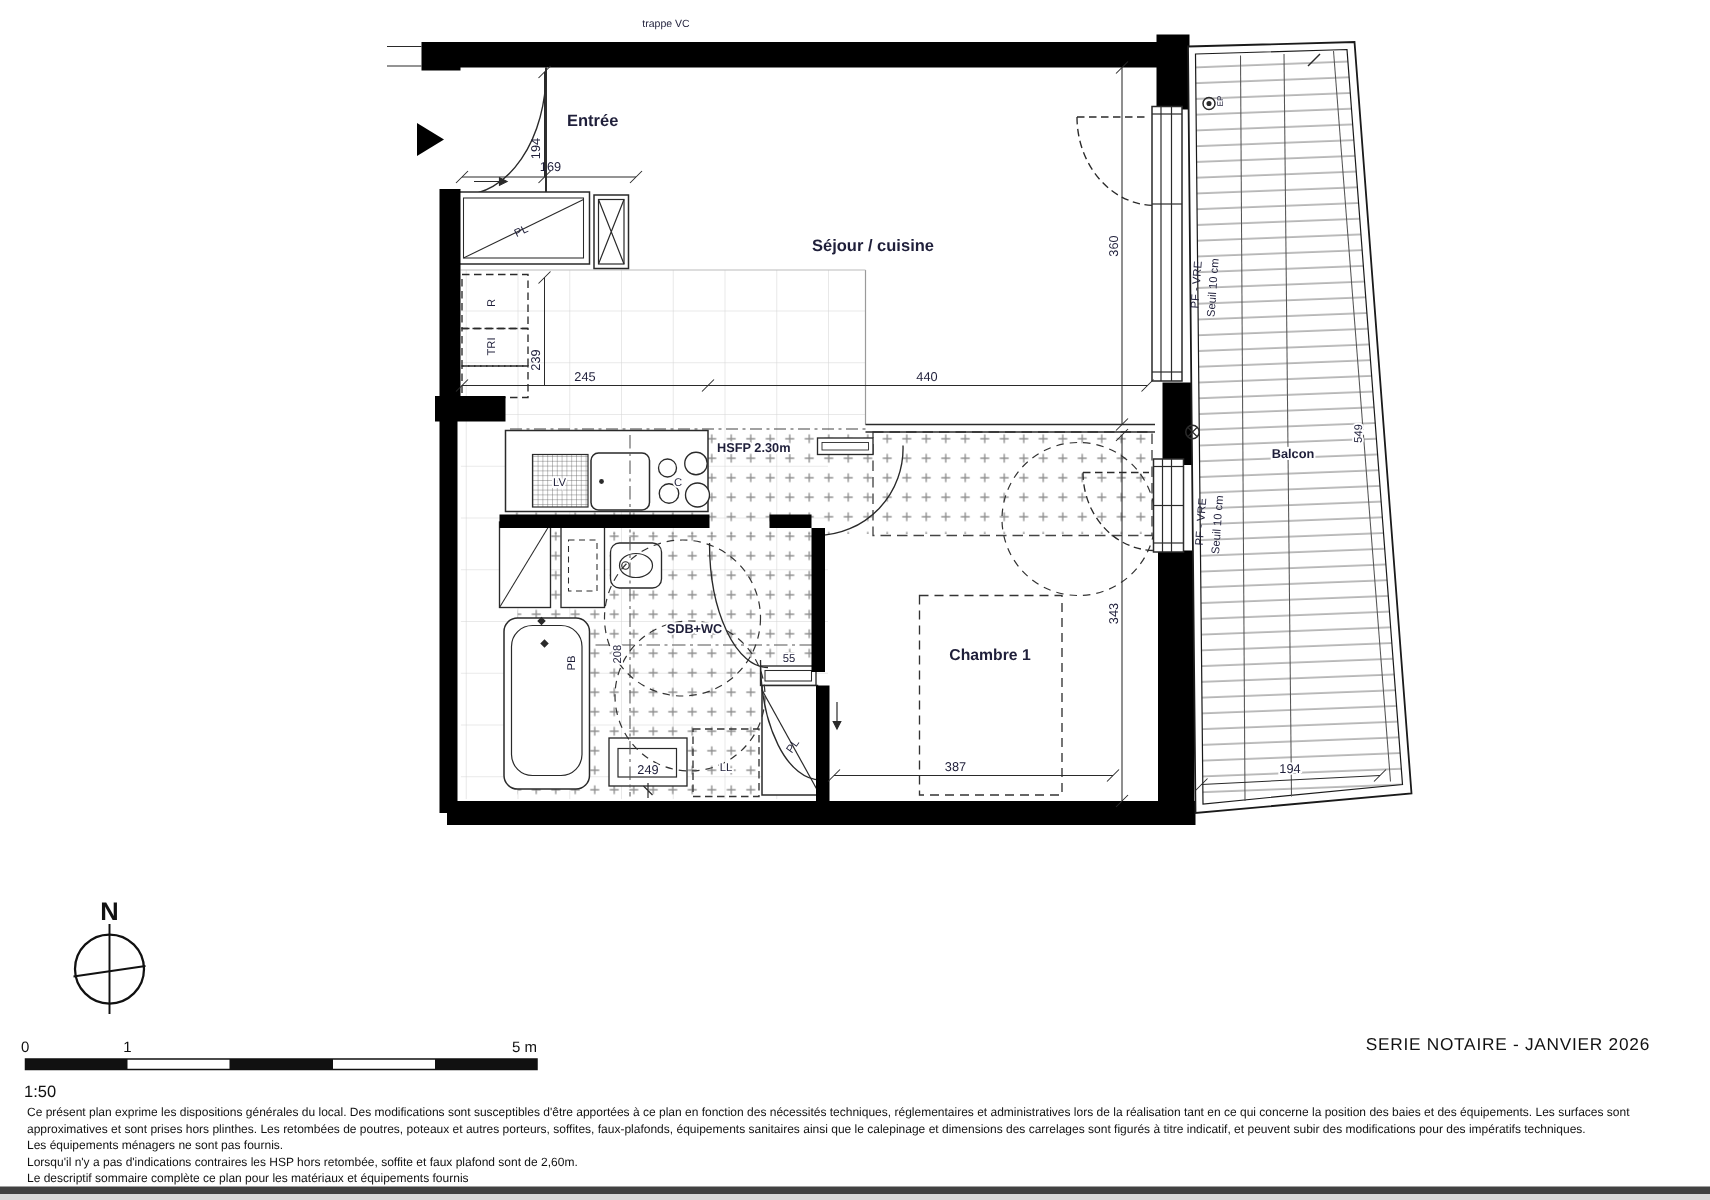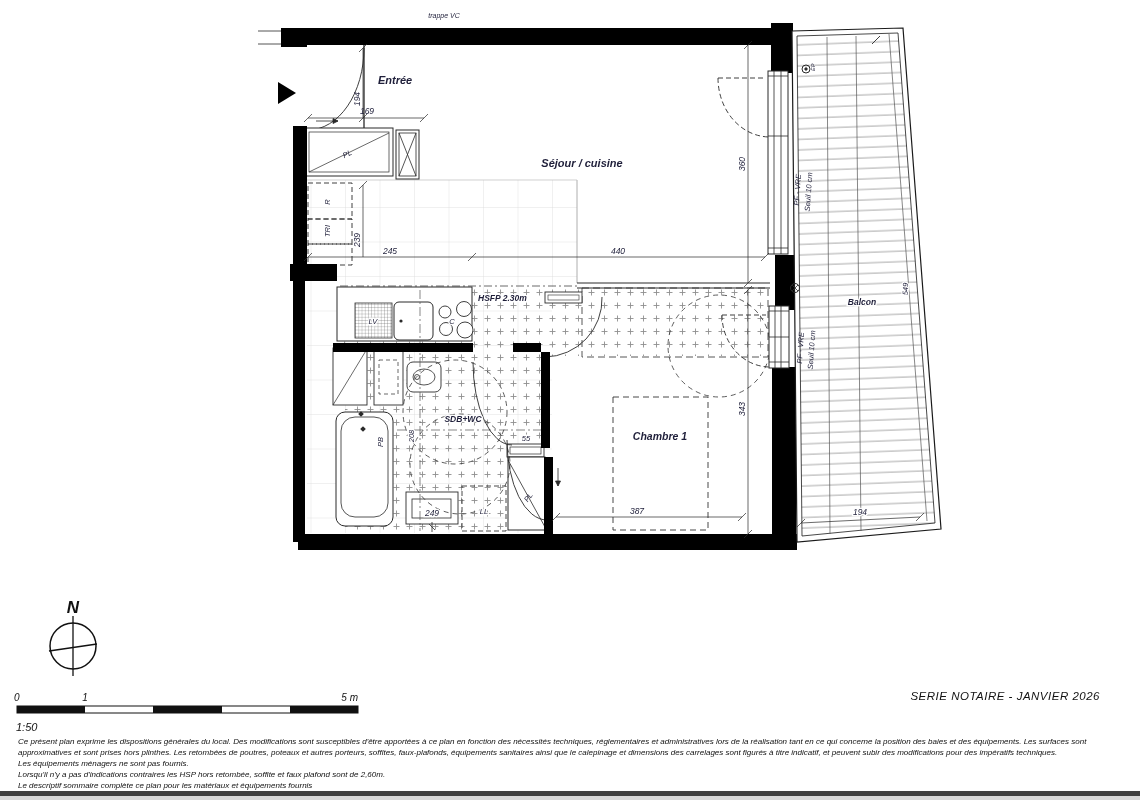--- a/index.html
+++ b/index.html
@@ -1,17 +1,17 @@
 <!DOCTYPE html>
 <html><head>
 <meta charset="utf-8">
 <style>
   html,body{margin:0;padding:0;background:#fff;width:1140px;height:800px;overflow:hidden;
     font-family:"Liberation Sans", sans-serif;}
-  #stage{position:relative;width:1140px;height:800px;background:#fff;font-style:italic;}
+  #stage{position:relative;width:1140px;height:800px;background:#fff;}
   svg text{fill:#1f1f3a;}
   .halo{paint-order:stroke;stroke:#ffffff;stroke-width:2.5px;}
   .dim{font-size:8.5px;}
   .dimsm{font-size:7.5px;}
   .room{font-size:11px;font-weight:bold;}
   .roomsm{font-size:8.5px;font-weight:bold;}
   .fixt{font-size:7.5px;}
   .tiny{font-size:5.5px;}
   .foot{font-size:8px;fill:#111;}
   .serie{font-size:11.5px;fill:#111;letter-spacing:.5px;}

